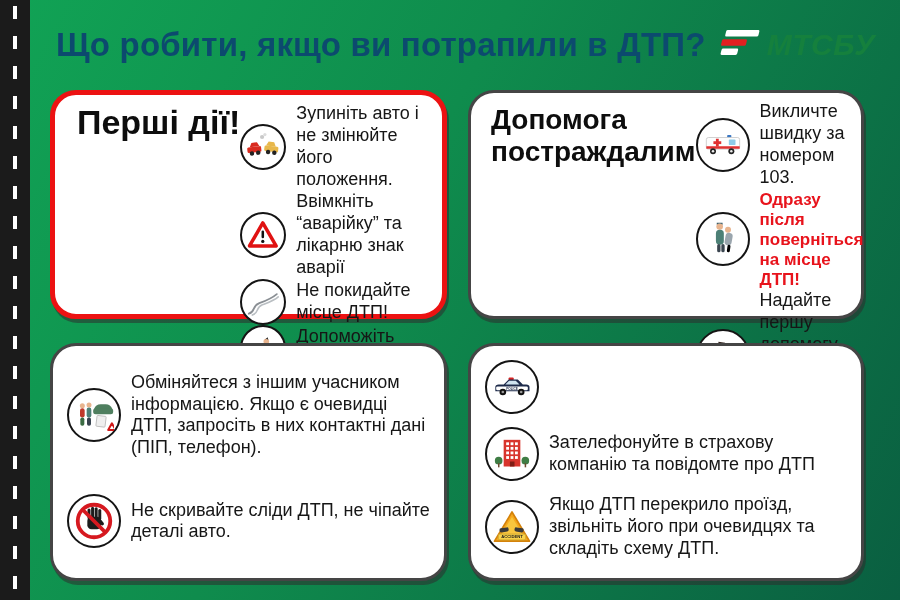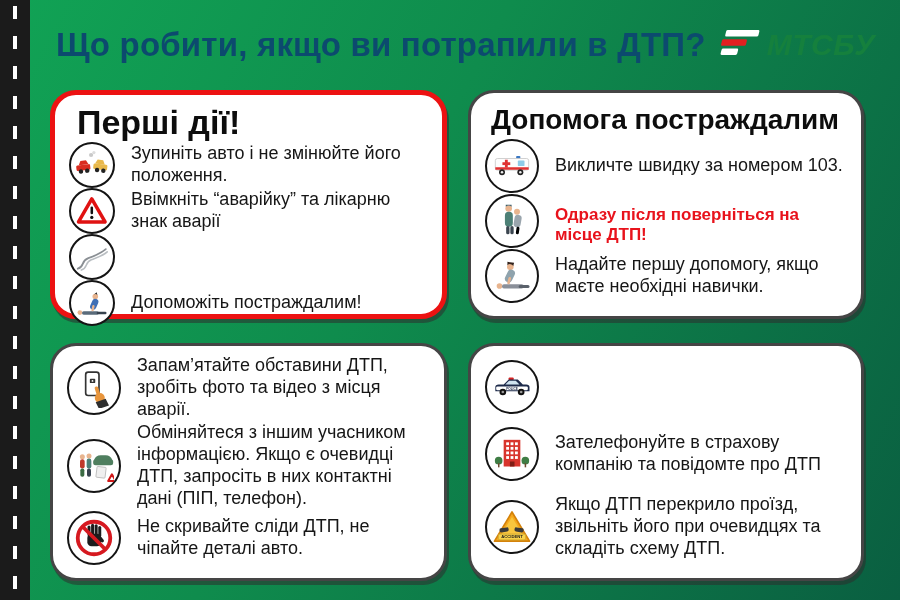--- a/index.html
+++ b/index.html
@@ -11,32 +11,32 @@
   .road{position:absolute;left:0;top:0;width:30px;height:600px;background:#1b1b1b}
   .road:after{content:"";position:absolute;left:13px;top:6px;bottom:0;width:4px;
     background:repeating-linear-gradient(to bottom,#fff 0 13px,transparent 13px 30px)}
   .header-title{position:absolute;left:56px;top:26px;font-size:33px;font-weight:bold;color:#0c4a6e;letter-spacing:.2px;white-space:nowrap}
   .logo{position:absolute;right:25px;top:28px;display:flex;align-items:center;gap:5px}
   .logo-text{color:#15803d;font-size:30px;font-weight:bold;font-style:italic;letter-spacing:.5px}
   .grid{position:absolute;left:50px;top:90px;width:814px;display:grid;
     grid-template-columns:397px 396px;grid-template-rows:229px 238px;column-gap:21px;row-gap:24px}
   .card{background:#fff;border:3px solid #454545;border-radius:26px;
     box-shadow:2px 4px 0 rgba(45,45,45,.55);
-    padding:8px 14px 12px 14px;display:flex;flex-direction:column;box-sizing:border-box}
+    padding:8px 14px 12px 14px;display:flex;flex-direction:row;box-sizing:border-box}
   .card.first{border:5px solid #ec1212}
   .card-title{font-weight:bold;color:#0d0d0d;font-size:28px;margin:3px 0 2px 6px}
   .card.first .card-title{font-size:34px;margin:0 0 0 8px}
   .items{flex:1;display:flex;flex-direction:column;justify-content:space-around}
-  .item{display:flex;align-items:center;gap:16px}
+  .item{display:flex;align-items:center;gap:10px}
   .icon{flex:0 0 auto;width:54px;height:54px;border:2px solid #141414;border-radius:50%;
     background:#fff;display:flex;align-items:center;justify-content:center;box-sizing:border-box}
   .card.first .icon{width:46px;height:46px}
   .icon svg{width:80%;height:80%;display:block}
   .item-text{font-size:18px;line-height:1.22;color:#161616;font-weight:500}
-  .warn{font-size:17px;font-weight:bold;color:#e8131c;margin-top:8px}
+  .warn{font-size:17px;font-weight:bold;color:#e8131c;margin-top:1px}
 </style>
 </head>
 <body>
 
 <div class="road"></div>
 
 <div class="header-title">Що робити, якщо ви потрапили в ДТП?</div>
 
 <div class="logo">
   <span>
@@ -87,20 +87,21 @@
         </span>
         <span class="item-text">Ввімкніть “аварійку” та лікарню знак аварії</span>
       </div>
       <div class="item">
         <span class="icon">
           <svg viewBox="0 0 48 48">
             <path d="M4 41 C14 38 8 30 19 26 S37 19 44 13" fill="none" stroke="#8a8f94" stroke-width="2.6" stroke-linecap="round"></path>
             <path d="M9 43 C19 40 13 32 24 28 S41 22 46 17" fill="none" stroke="#b9bec2" stroke-width="2.2" stroke-linecap="round"></path>
           </svg>
         </span>
+        <span class="item-text">Не покидайте місце ДТП!</span>
       </div>
       <div class="item">
         <span class="icon">
           <svg viewBox="0 0 48 48">
             <circle cx="7" cy="38" r="3.4" fill="#e8b48e"></circle>
             <rect x="10" y="36" width="24" height="5" rx="2.4" fill="#5a6b7a"></rect>
             <rect x="31" y="36.8" width="14" height="3.6" rx="1.8" fill="#37424e"></rect>
             <circle cx="29" cy="15" r="4" fill="#e8b48e"></circle>
             <path d="M27 12 a4 4 0 0 1 5 1 l-1 -4 z" fill="#2e2e2e"></path>
             <rect x="23" y="18" width="9" height="16" rx="4.5" fill="#3f6fb5" transform="rotate(24 27.5 26)"></rect>
@@ -161,33 +162,20 @@
             <rect x="19" y="25" width="3.2" height="9" rx="1.6" fill="#e8b48e" transform="rotate(14 20.6 29.5)"></rect>
           </svg>
         </span>
         <span class="item-text">Надайте першу допомогу, якщо маєте необхідні навички.</span>
       </div>
     </div>
   </div>
 
   <div class="card">
     <div class="items">
-      <div class="item">
-        <span class="icon">
-          <svg viewBox="0 0 48 48">
-            <rect x="14" y="5" width="16" height="28" rx="3" fill="#fff" stroke="#333" stroke-width="2"></rect>
-            <rect x="19" y="13" width="6.5" height="5" rx="1" fill="#333"></rect>
-            <circle cx="22.2" cy="15.5" r="1.1" fill="#fff"></circle>
-            <rect x="26" y="22" width="4.4" height="13" rx="2.2" fill="#e8953c" transform="rotate(-18 28 28)"></rect>
-            <circle cx="31" cy="36" r="6" fill="#e8953c"></circle>
-            <path d="M26 41 l12 -4 l4 8 l-12 4 z" fill="#2e2e2e"></path>
-          </svg>
-        </span>
-        <span class="item-text">Запам’ятайте обставини ДТП, зробіть фото та відео з місця аварії.</span>
-      </div>
       <div class="item">
         <span class="icon">
           <svg viewBox="0 0 48 48">
             <circle cx="10" cy="13" r="3" fill="#e8b48e"></circle>
             <rect x="7.2" y="16" width="5.6" height="11" rx="2.6" fill="#c0392b"></rect>
             <rect x="7.6" y="27" width="4.8" height="10" rx="2.2" fill="#3b6b43"></rect>
             <circle cx="18" cy="12" r="3" fill="#e8b48e"></circle>
             <rect x="15.2" y="15" width="5.6" height="12" rx="2.6" fill="#4d8076"></rect>
             <rect x="15.6" y="27" width="4.8" height="10" rx="2.2" fill="#37424e"></rect>
             <path d="M24 17 q2 -6 8 -6 h6 q6 0 8 6 z" fill="#4f7f5f"></path>

